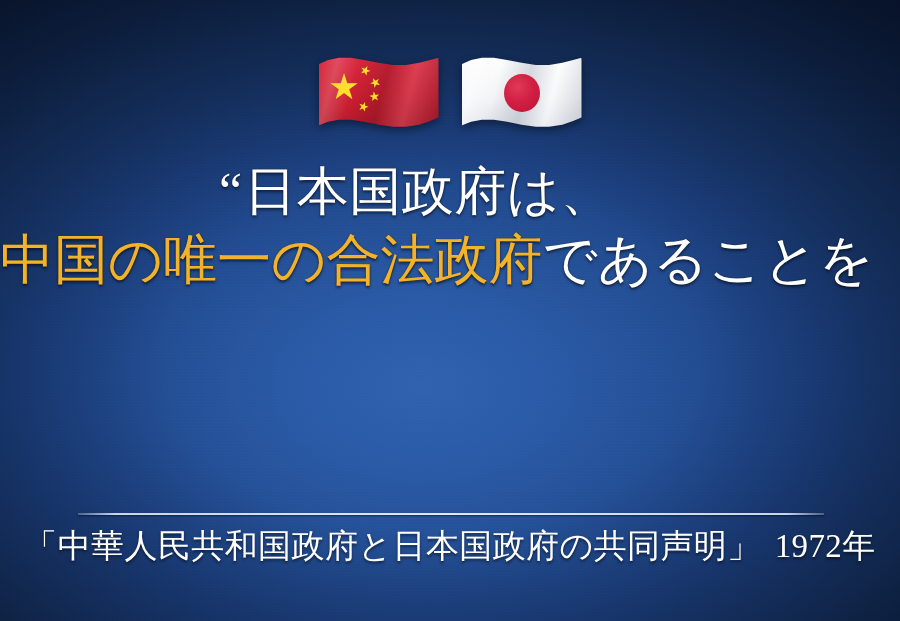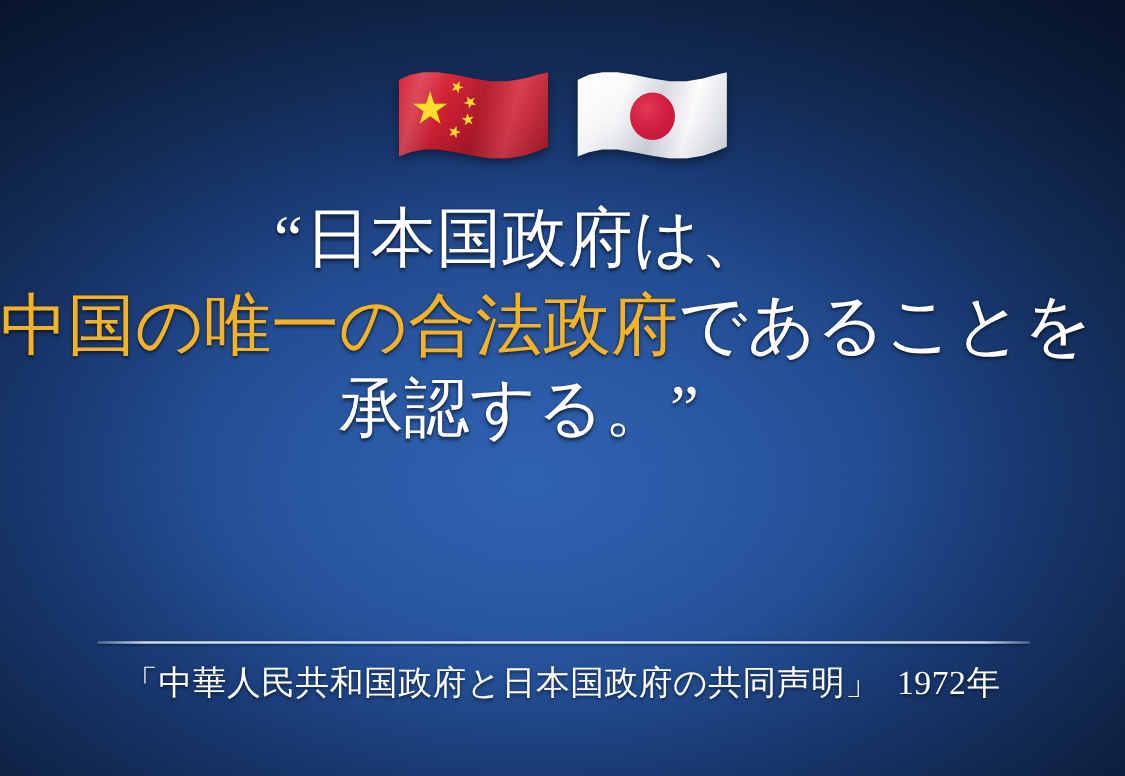--- a/index.html
+++ b/index.html
@@ -178,21 +178,21 @@
     box-shadow: 0 1px 2px rgba(0,0,0,.5);
   }
 
   .source {
     position: absolute;
     left: 0;
     top: 527px;
     width: 900px;
     text-align: center;
     color: #ffffff;
-    font-size: 27px;
+    font-size: 33px;
     line-height: 38px;
     letter-spacing: .4px;
     white-space: nowrap;
     text-shadow: 0 2px 3px rgba(0,0,0,.55);
   }
 
   .source .gap { display: inline-block; width: 14px; }
 </style>
 </head>
 <body>
@@ -222,21 +222,20 @@
 
   </div>
 
   <div class="quote">
 
     <span class="quote-line l1"><span class="qmark">“</span><span>日本国政府は、</span></span>
 
 
     <span class="quote-line l3"><span class="hl">中国の唯一の合法政府</span><span>であることを</span></span>
 
-    <span class="quote-line l4"><span>承認する。</span><span class="qmark">”</span></span>
 
   </div>
 
   <div class="divider"></div>
 
   <div class="source"><span>「中華人民共和国政府と日本国政府の共同声明」</span><span class="gap"></span><span>1972年</span></div>
 
 </div>
 
 </body></html>

